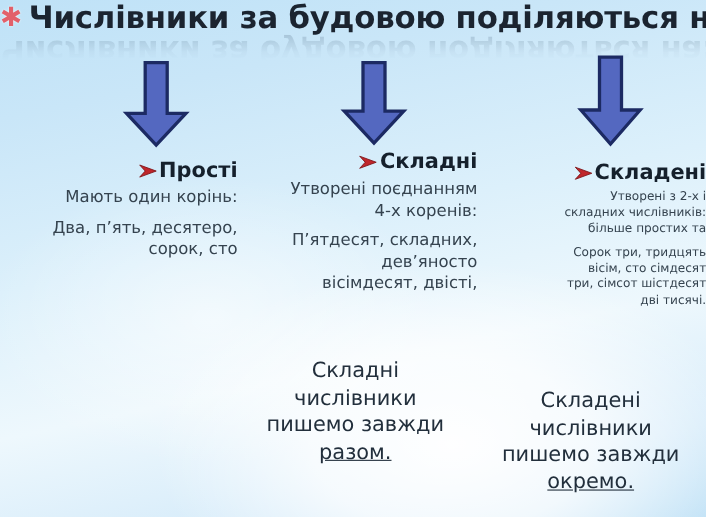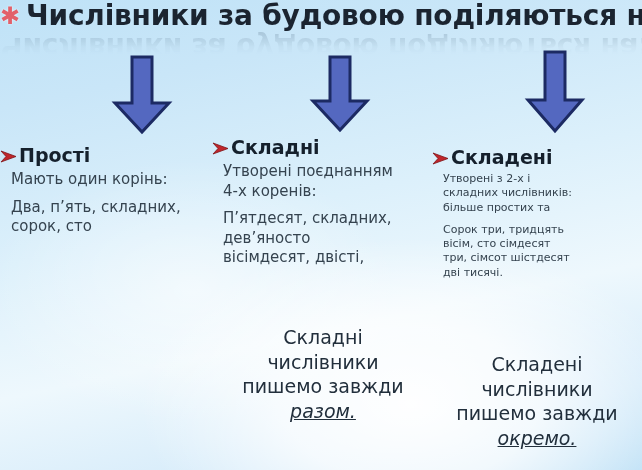--- a/index.html
+++ b/index.html
@@ -71,21 +71,21 @@
   }
 
   
   .arrow {
     position: absolute;
   }
 
   
   .col {
     position: absolute;
-    text-align: left;
+    text-align: right;
     color: #2d3b48;
   }
   .col-head {
     font-size: 19px;
     font-weight: bold;
     color: #15202c;
     white-space: nowrap;
     margin-bottom: 4px;
     font-family: "DejaVu Sans", sans-serif;
   }
@@ -107,21 +107,20 @@
   .gap-sm { height: 8px; }
 
   .conclusion {
     font-size: 19px;
     line-height: 1.30;
     color: #222f3c;
     font-family: "DejaVu Sans", sans-serif;
   }
   .conclusion .u {
     text-decoration: underline;
-    font-style: italic;
   }
 
   
   #col1 { left: 0px;   top: 144px; width: 216px; }
   #col2 { left: 212px; top: 136px; width: 222px; }
   #col3 { left: 432px; top: 146px; width: 210px; }
 
   #concl2 { position: absolute; left: 212px; top: 325px; width: 222px; text-align: center; }
   #concl3 { position: absolute; left: 432px; top: 352px; width: 210px; text-align: center; }
 </style>
@@ -157,21 +156,21 @@
     <div class="col-head">
       <svg class="bullet-arrow" width="17" height="15" viewBox="0 0 17 15">
         <path d="M1,2 L16,7.5 L1,13 L6,7.5 Z" fill="#c0262b" stroke="#7d1418" stroke-width="0.8"></path>
       </svg><span>Прості</span>
     </div>
     <div class="para">
       <div>Мають один корінь:</div>
     </div>
     <div class="gap-sm"></div>
     <div class="para">
-      <div>Два, п’ять, складних,</div>
+      <div>Два, п’ять, десятеро,</div>
       <div>сорок, сто</div>
     </div>
   </div>
 
   <div class="col" id="col2">
     <div class="col-head">
       <svg class="bullet-arrow" width="17" height="15" viewBox="0 0 17 15">
         <path d="M1,2 L16,7.5 L1,13 L6,7.5 Z" fill="#c0262b" stroke="#7d1418" stroke-width="0.8"></path>
       </svg><span>Складні</span>
     </div>

